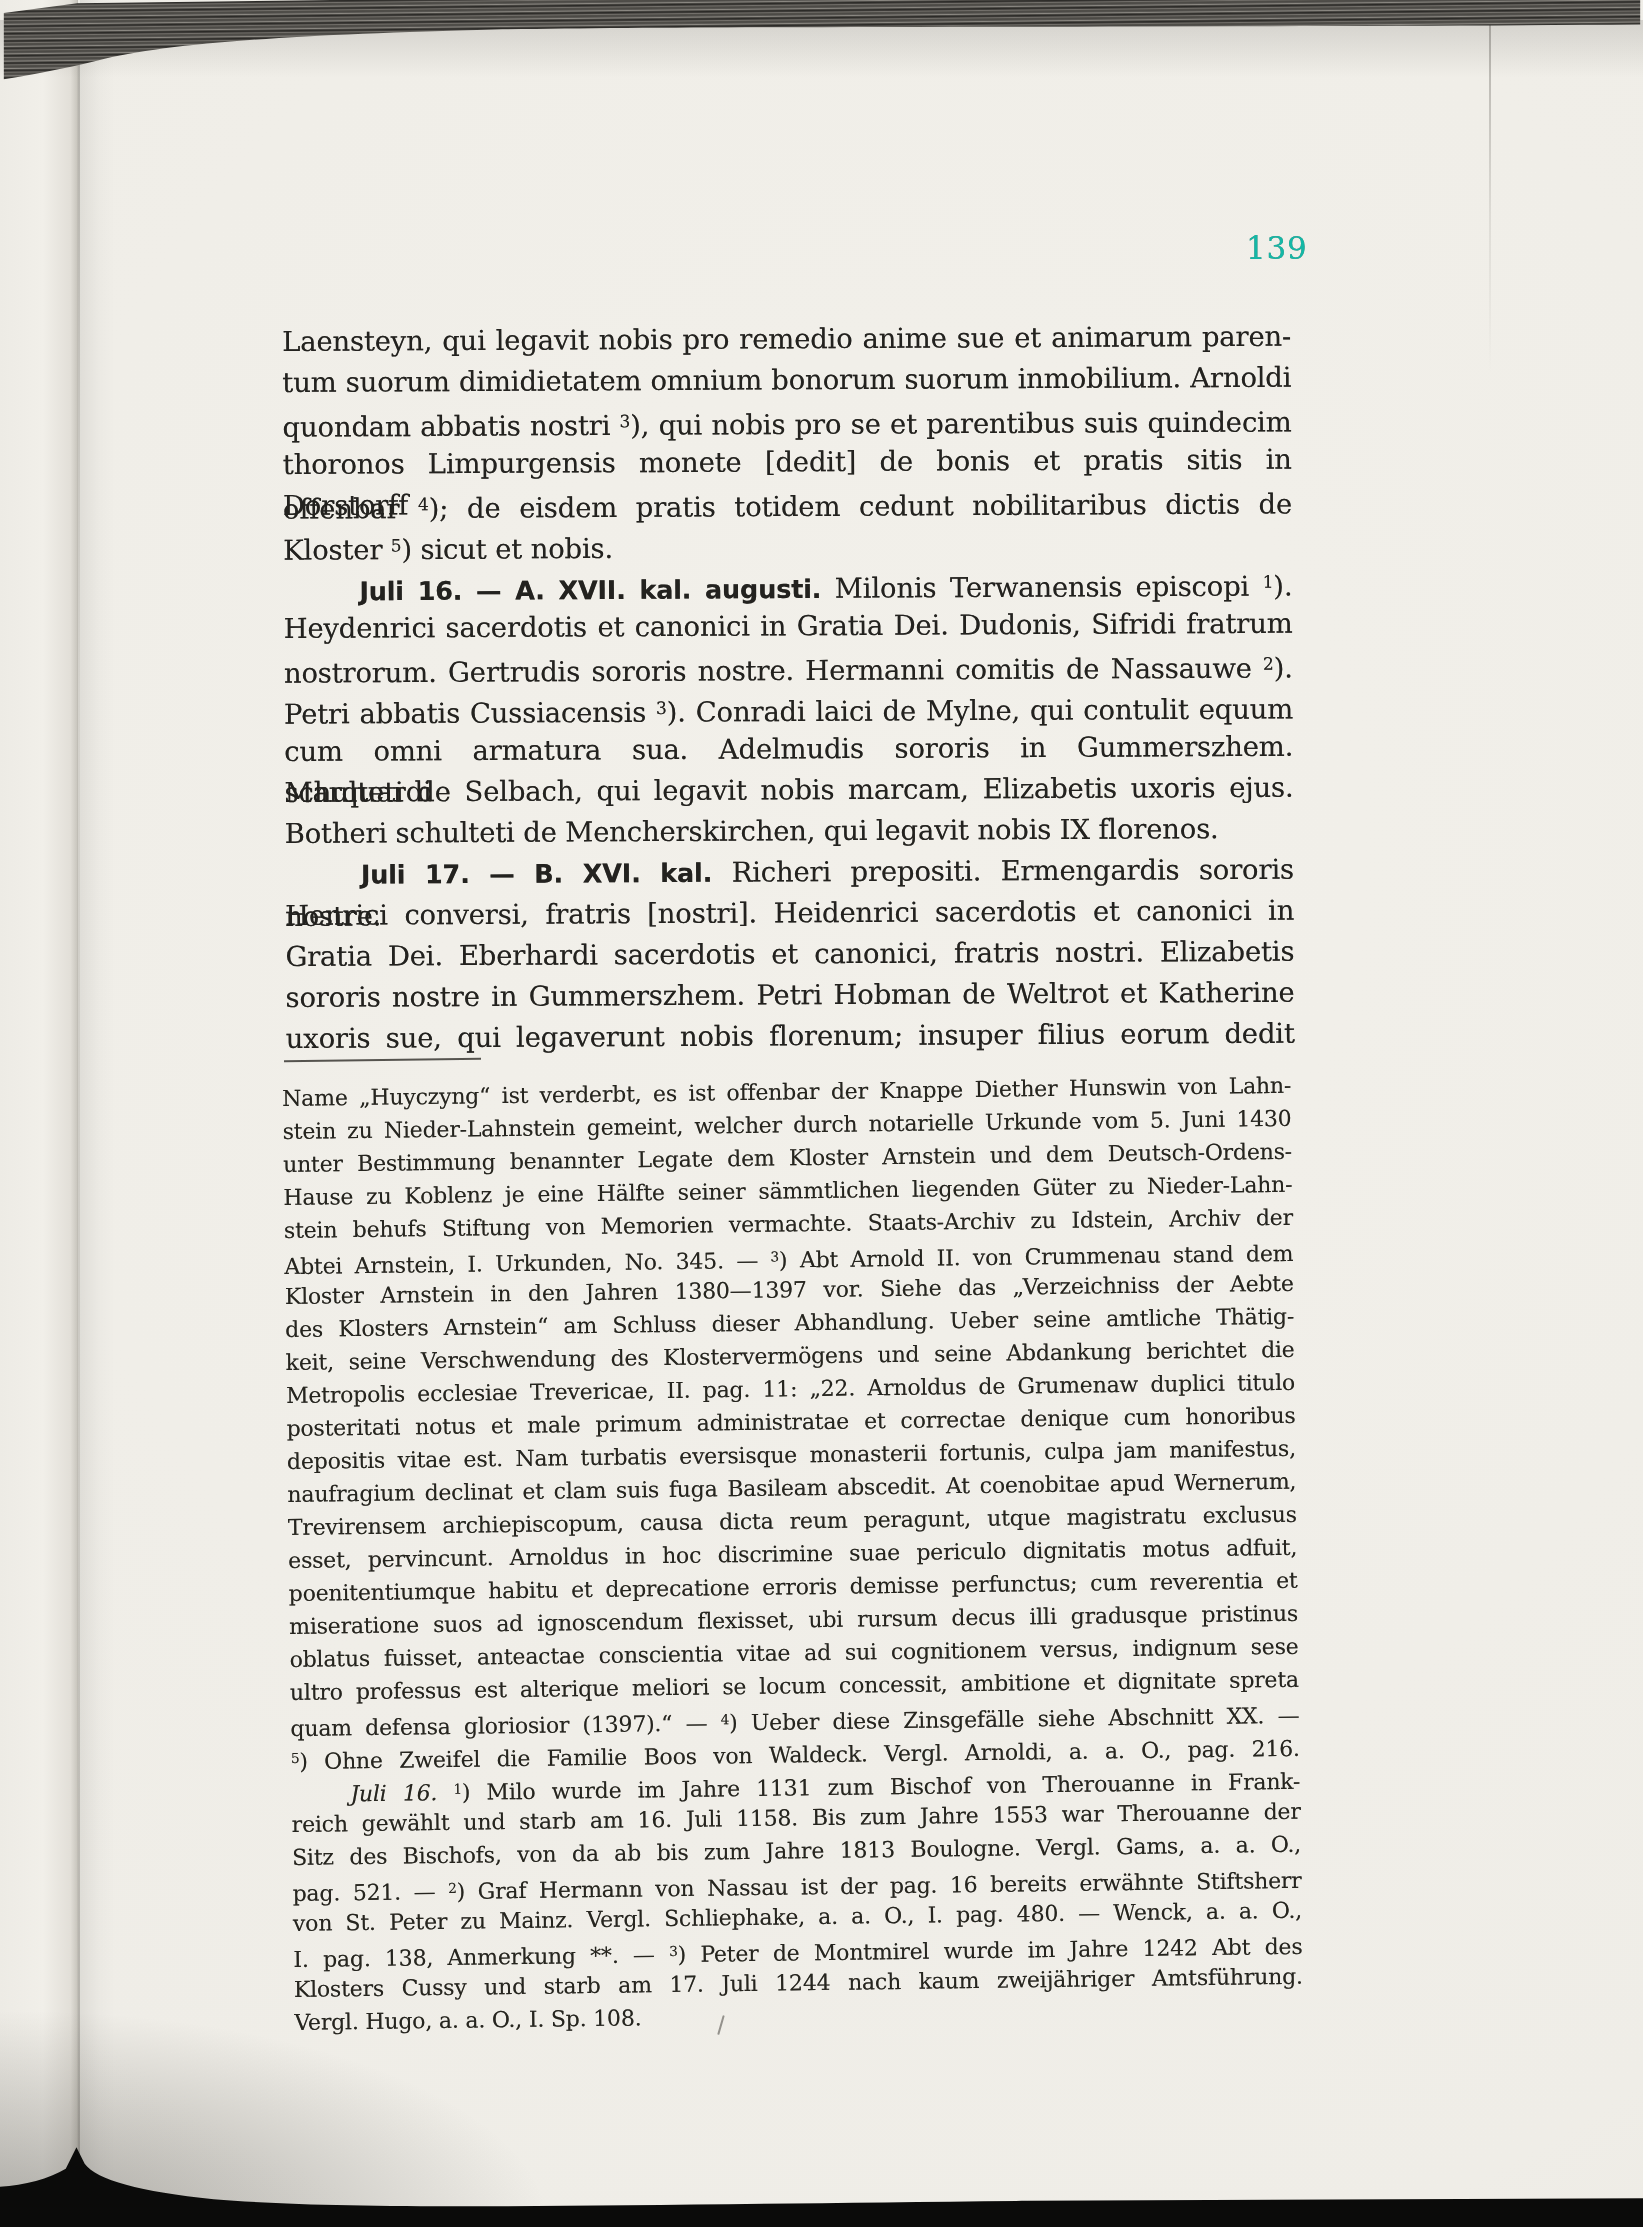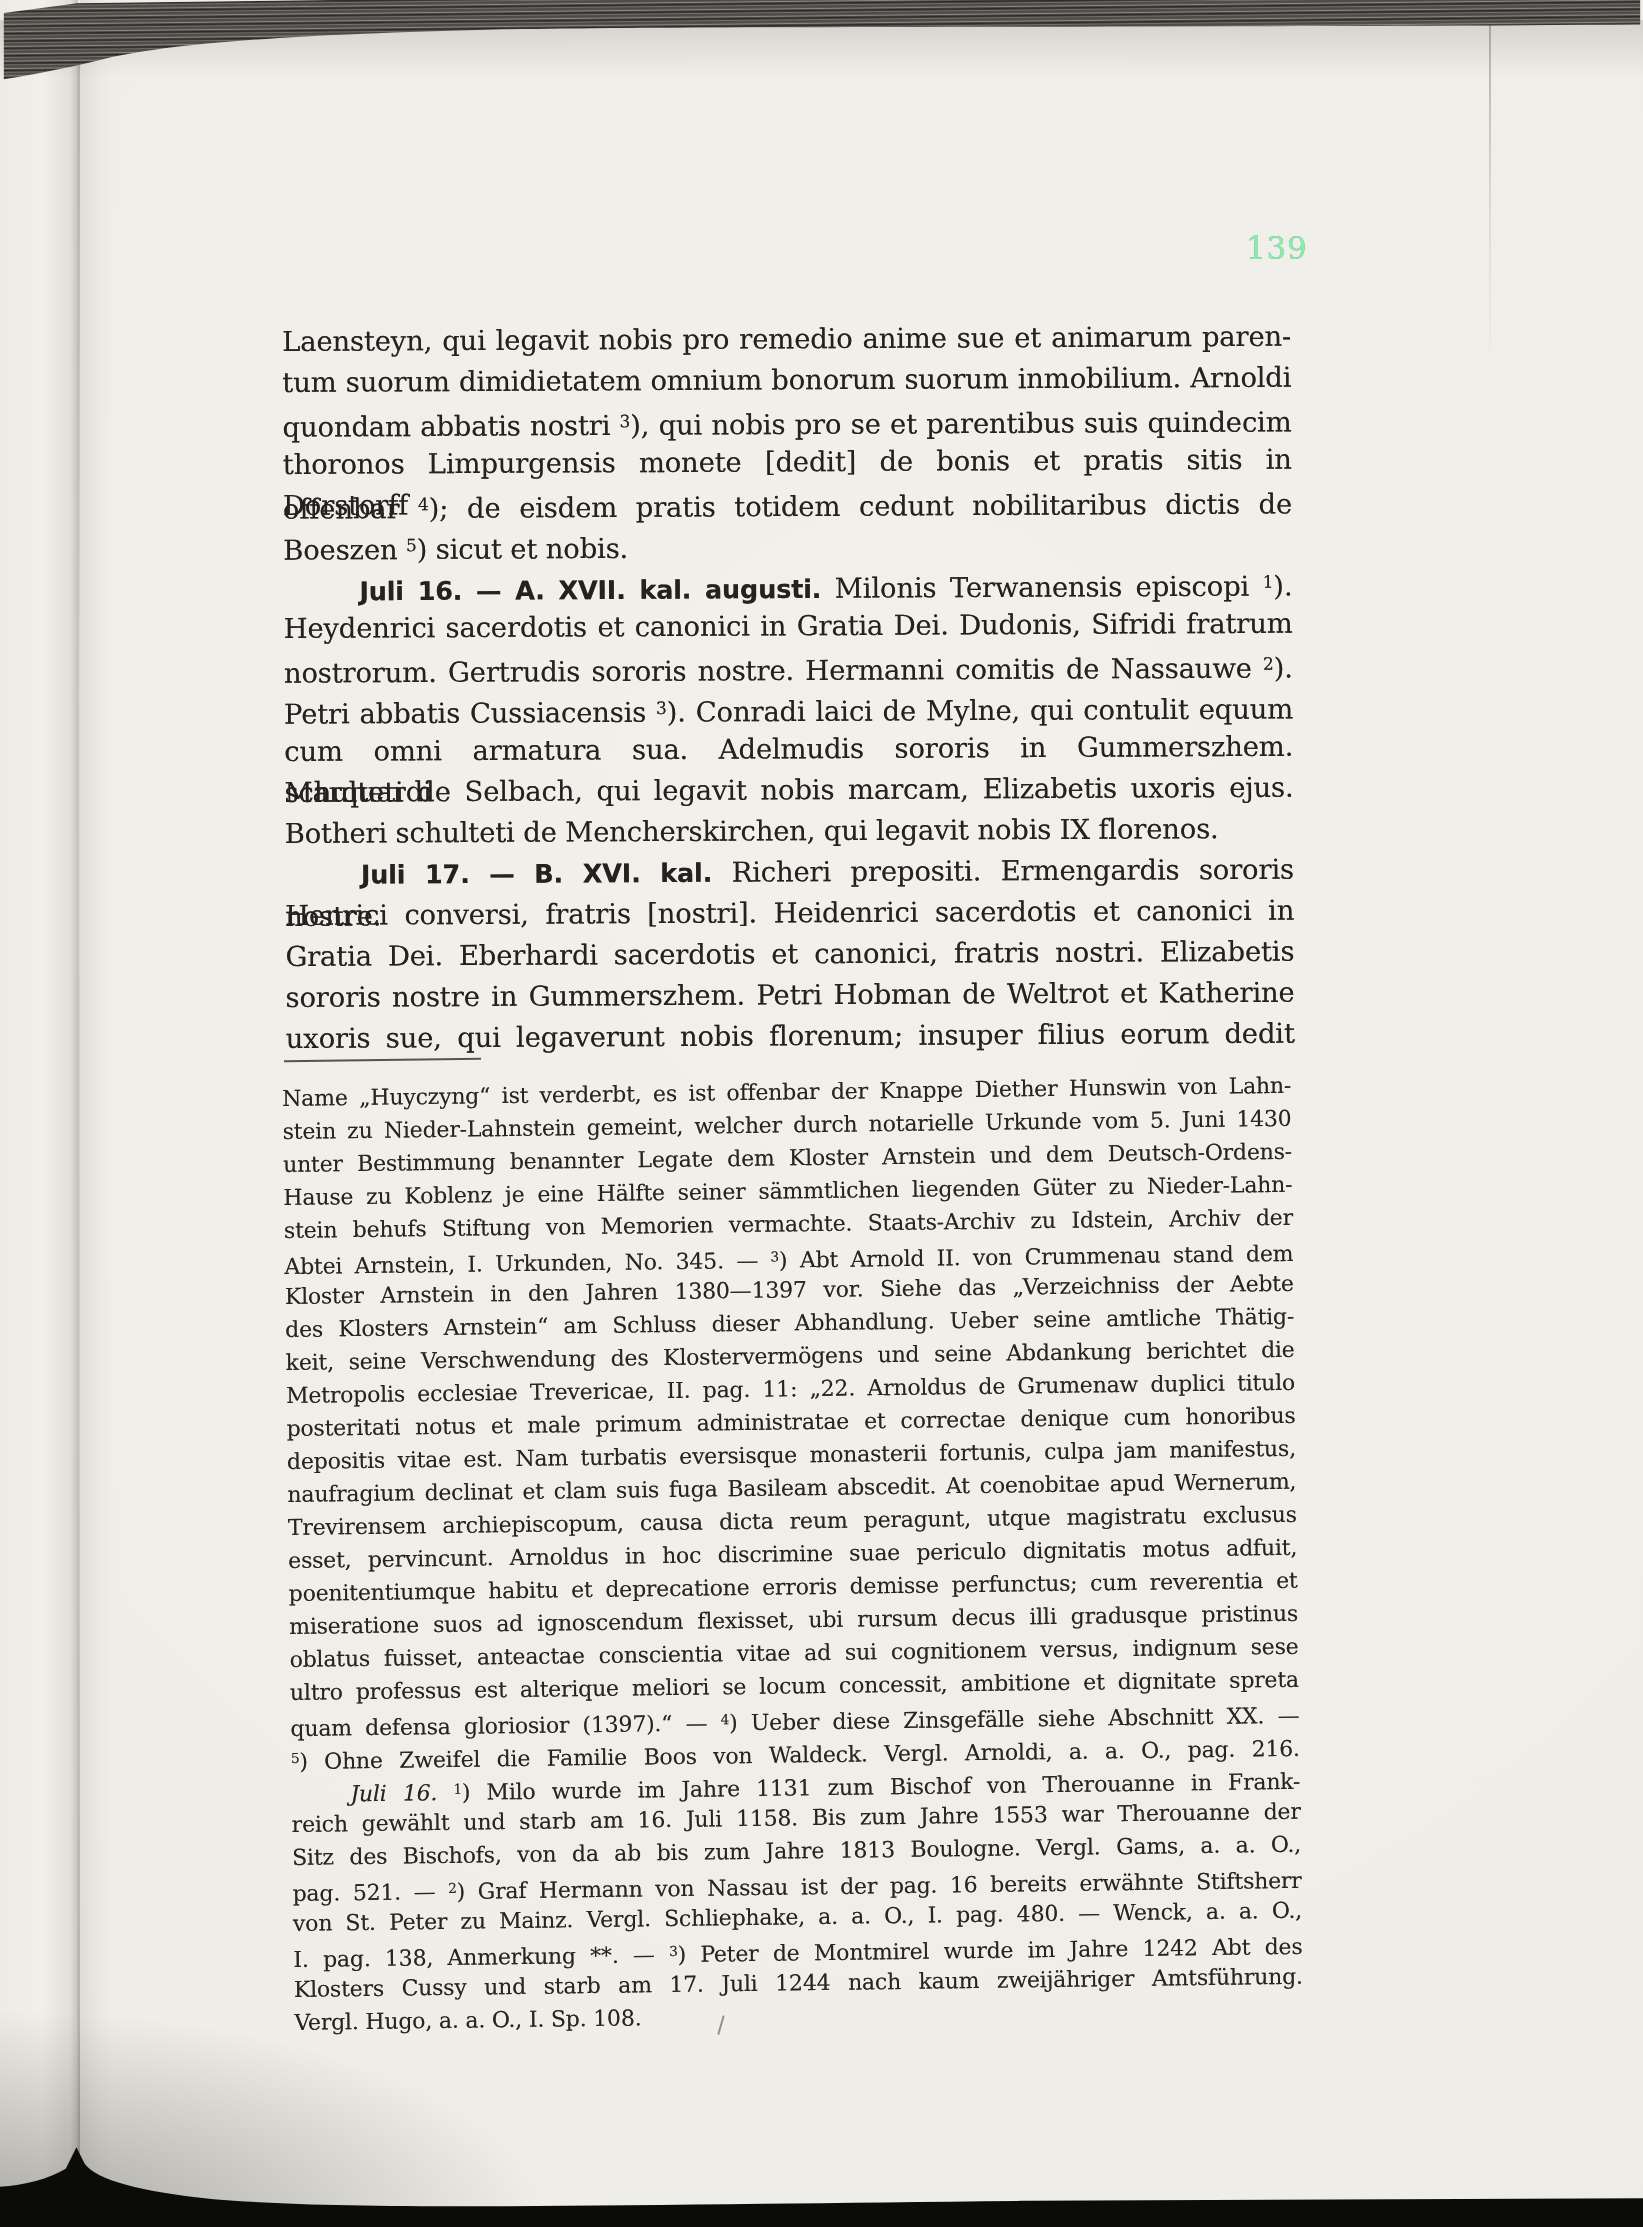--- a/index.html
+++ b/index.html
@@ -38,21 +38,21 @@
   .right-edge{
     position:absolute;left:1489px;top:21.4px;height:353px;width:1.6px;
     background:linear-gradient(180deg,rgba(115,112,106,.5),rgba(115,112,106,.15) 55%,rgba(115,112,106,0));
   }
   .top-band,.bottom-band{position:absolute;left:0;display:block;}
   .top-band{top:0;}
   .bottom-band{top:2121px;}
   
   .page-number{
     position:absolute;left:1246px;top:230px;
-    font-size:31px;letter-spacing:0.8px;color:#86efac;
+    font-size:31px;letter-spacing:0.8px;color:#14b8a6;
     text-shadow:0 0 0.5px rgba(35,34,31,.6);
   }
   .main-text{
     position:absolute;left:282px;top:321px;width:1009px;
     font-size:27.5px;line-height:41px;letter-spacing:-0.2px;
     color:#23221f;text-shadow:0 0 0.6px rgba(35,34,31,.55);
     transform:rotate(-.3deg);transform-origin:0 0;
   }
   .footnotes{
     position:absolute;left:282px;top:1082px;width:1009px;
@@ -112,21 +112,21 @@
 </svg>
 
 <div class="page-number">139</div>
 
 <div class="main-text" id="main-lines">
     <div class="tline"><span class="seg-n">Laensteyn, qui legavit nobis pro remedio anime sue et animarum paren-</span></div>
     <div class="tline"><span class="seg-n">tum suorum dimidietatem omnium bonorum suorum inmobilium. Arnoldi</span></div>
     <div class="tline"><span class="seg-n">quondam abbatis nostri </span><span class="seg-s">3</span><span class="seg-n">), qui nobis pro se et parentibus suis quindecim</span></div>
     <div class="tline"><span class="seg-n">thoronos Limpurgensis monete [dedit] de bonis et pratis sitis in Dorstorff</span></div>
     <div class="tline"><span class="seg-n">offenbar </span><span class="seg-s">4</span><span class="seg-n">); de eisdem pratis totidem cedunt nobilitaribus dictis de</span></div>
-    <div class="tline short"><span class="seg-n">Boeszen </span><span class="seg-s">5</span><span class="seg-n">) sicut et nobis.</span></div>
+    <div class="tline short"><span class="seg-n">Kloster </span><span class="seg-s">5</span><span class="seg-n">) sicut et nobis.</span></div>
     <div class="tline indent"><span class="seg-b">Juli 16. — A. XVII. kal. augusti.</span><span class="seg-n"> Milonis Terwanensis episcopi </span><span class="seg-s">1</span><span class="seg-n">).</span></div>
     <div class="tline"><span class="seg-n">Heydenrici sacerdotis et canonici in Gratia Dei. Dudonis, Sifridi fratrum</span></div>
     <div class="tline"><span class="seg-n">nostrorum. Gertrudis sororis nostre. Hermanni comitis de Nassauwe </span><span class="seg-s">2</span><span class="seg-n">).</span></div>
     <div class="tline"><span class="seg-n">Petri abbatis Cussiacensis </span><span class="seg-s">3</span><span class="seg-n">). Conradi laici de Mylne, qui contulit equum</span></div>
     <div class="tline"><span class="seg-n">cum omni armatura sua. Adelmudis sororis in Gummerszhem. Marquardi</span></div>
     <div class="tline"><span class="seg-n">schulteti de Selbach, qui legavit nobis marcam, Elizabetis uxoris ejus.</span></div>
     <div class="tline short"><span class="seg-n">Botheri schulteti de Mencherskirchen, qui legavit nobis IX florenos.</span></div>
     <div class="tline indent"><span class="seg-b">Juli 17. — B. XVI. kal.</span><span class="seg-n"> Richeri prepositi. Ermengardis sororis nostre.</span></div>
     <div class="tline"><span class="seg-n">Henrici conversi, fratris [nostri]. Heidenrici sacerdotis et canonici in</span></div>
     <div class="tline"><span class="seg-n">Gratia Dei. Eberhardi sacerdotis et canonici, fratris nostri. Elizabetis</span></div>

